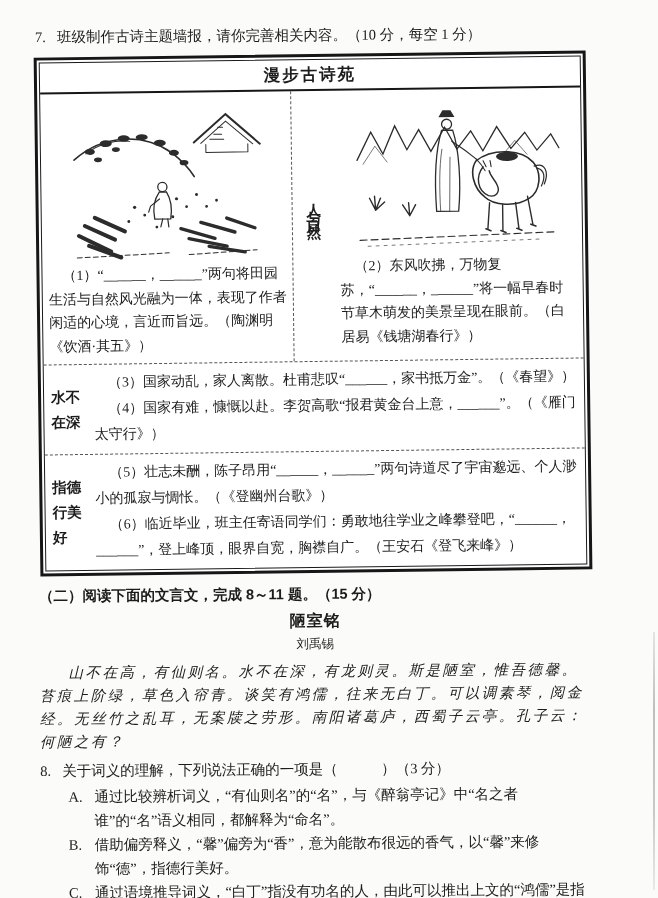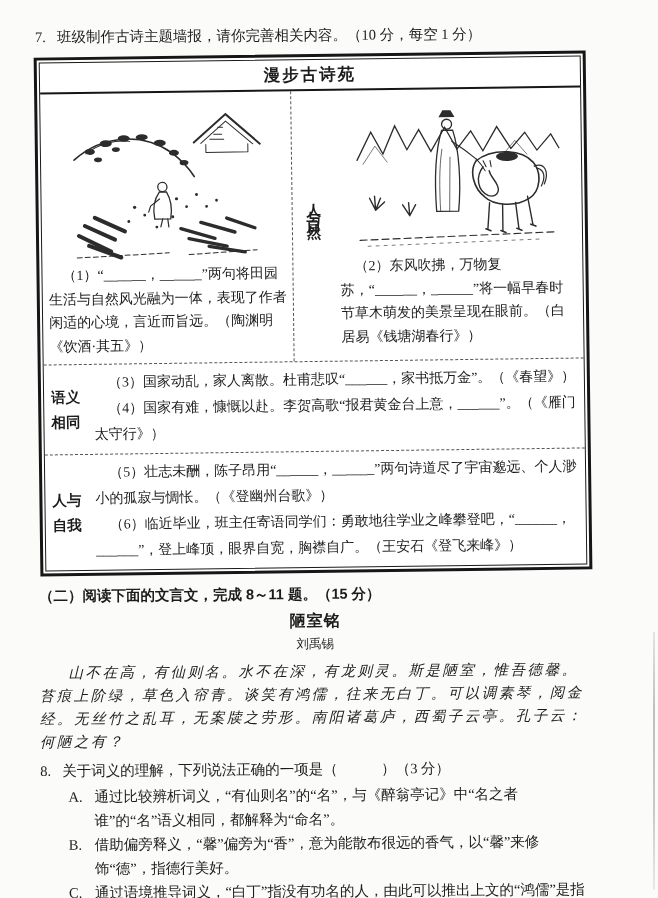--- a/index.html
+++ b/index.html
@@ -241,31 +241,31 @@
                 <path d="M14 148 L186 143" stroke-width="0.9" stroke-dasharray="3 5" opacity="0.7"></path>
               </g>
             </svg>
           </div>
           <p class="caption">（2）东风吹拂，万物复苏，“______，______”将一幅早春时节草木萌发的美景呈现在眼前。（白居易《钱塘湖春行》）</p>
         </div>
       </div>
 
       <div class="poster-row">
         <div class="side-label">
-          <span>语义相同</span>
+          <span>水不在深</span>
         </div>
         <div class="row-content">
           <p>（3）国家动乱，家人离散。杜甫悲叹“______，家书抵万金”。（《春望》）</p>
           <p>（4）国家有难，慷慨以赴。李贺高歌“报君黄金台上意，______”。（《雁门太守行》）</p>
         </div>
       </div>
 
       <div class="poster-row">
         <div class="side-label">
-          <span>人与自我</span>
+          <span>指德行美好</span>
         </div>
         <div class="row-content">
           <p>（5）壮志未酬，陈子昂用“______，______”两句诗道尽了宇宙邈远、个人渺小的孤寂与惆怅。（《登幽州台歌》）</p>
           <p>（6）临近毕业，班主任寄语同学们：勇敢地往学业之峰攀登吧，“______，______”，登上峰顶，眼界自宽，胸襟自广。（王安石《登飞来峰》）</p>
         </div>
       </div>
     </div>
   </div>
 
   <div class="section-heading">（二）阅读下面的文言文，完成 8～11 题。（15 分）</div>

